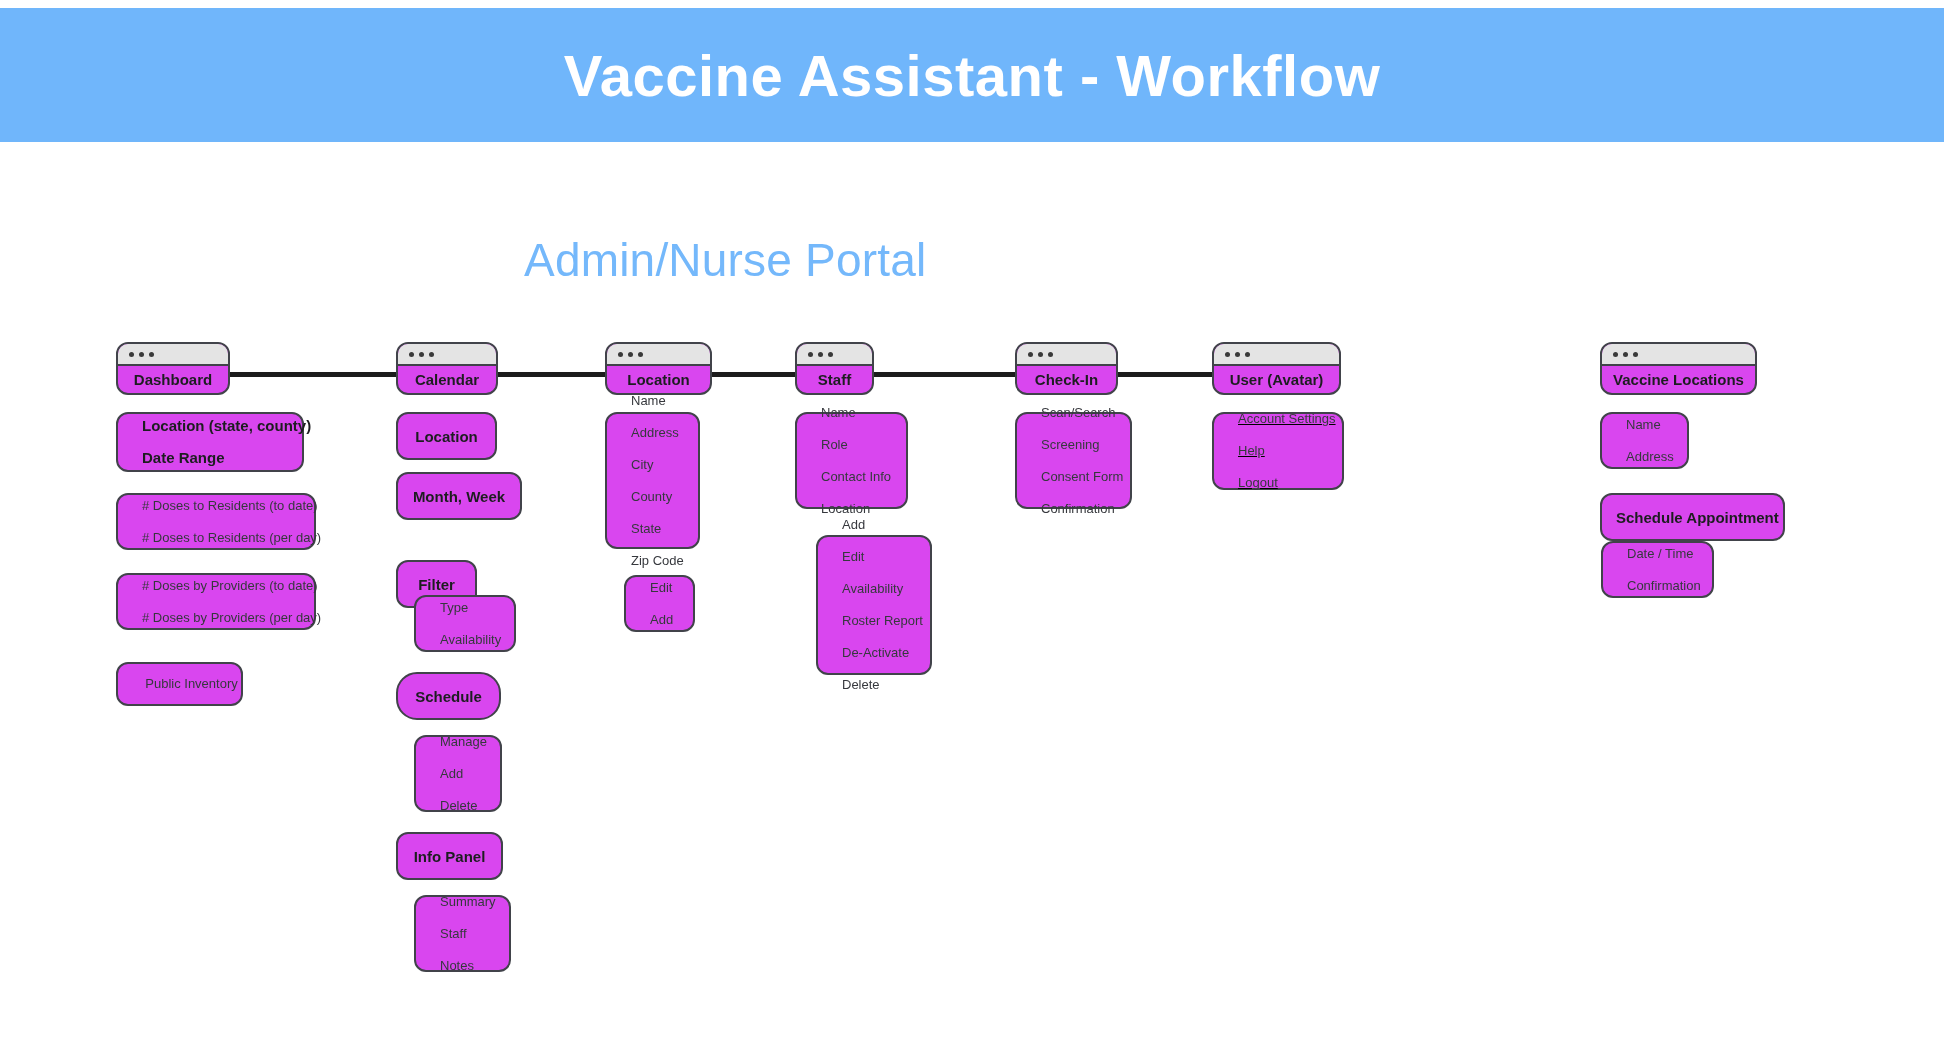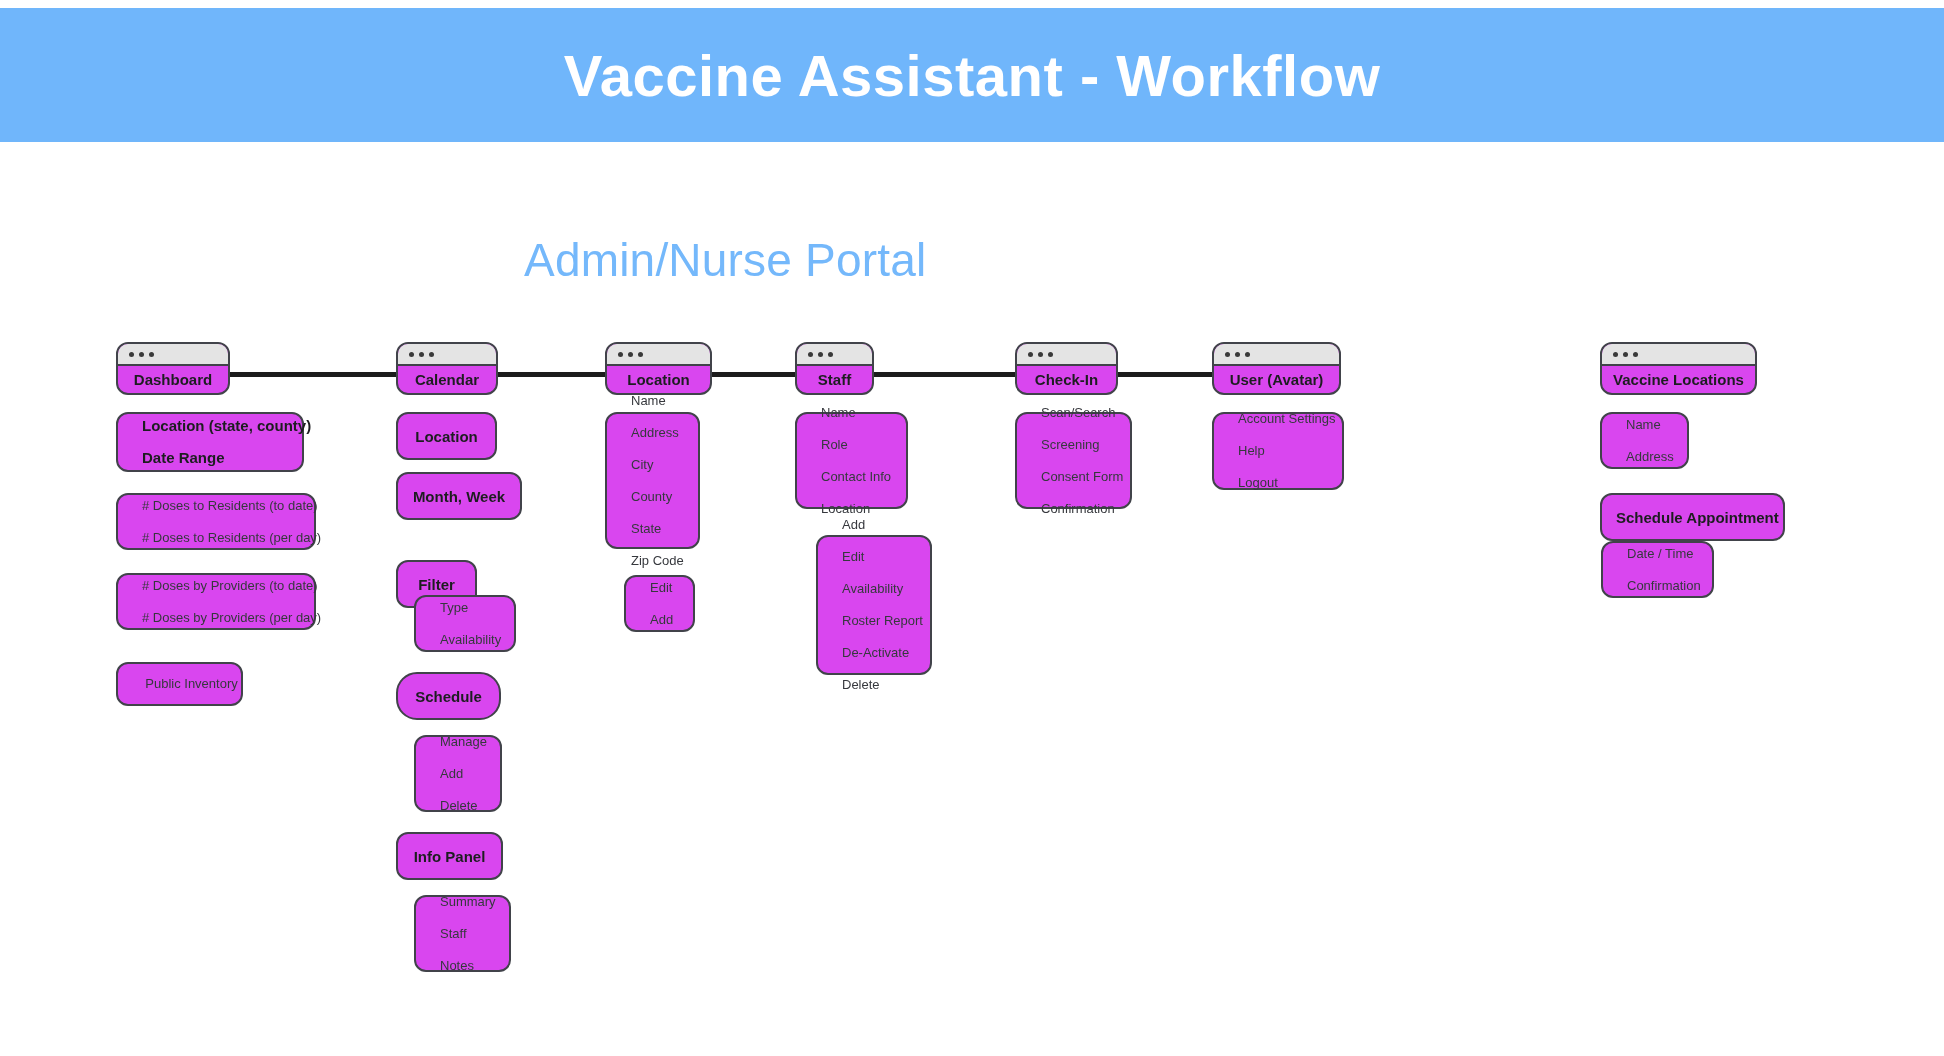--- a/index.html
+++ b/index.html
@@ -318,21 +318,21 @@
     <div class="titlebar">
       <span class="dot"></span>
       <span class="dot"></span>
       <span class="dot"></span>
     </div>
     <div class="window-body">
       <span class="window-label">User (Avatar)</span>
     </div>
   </div>
 
-  <div class="node" style="left:1212px; top:404px; width:132px; height:78px;">
+  <div class="node" style="left:1212px; top:404px; width:132px; height:78px;text-decoration:underline;">
     <div class="node-list">
       <div class="li">Account Settings</div>
       <div class="li">Help</div>
       <div class="li">Logout</div>
     </div>
   </div>
 
   <div class="node window" style="left:1600px; top:334px; width:157px; height:53px;">
     <div class="titlebar">
       <span class="dot"></span>

